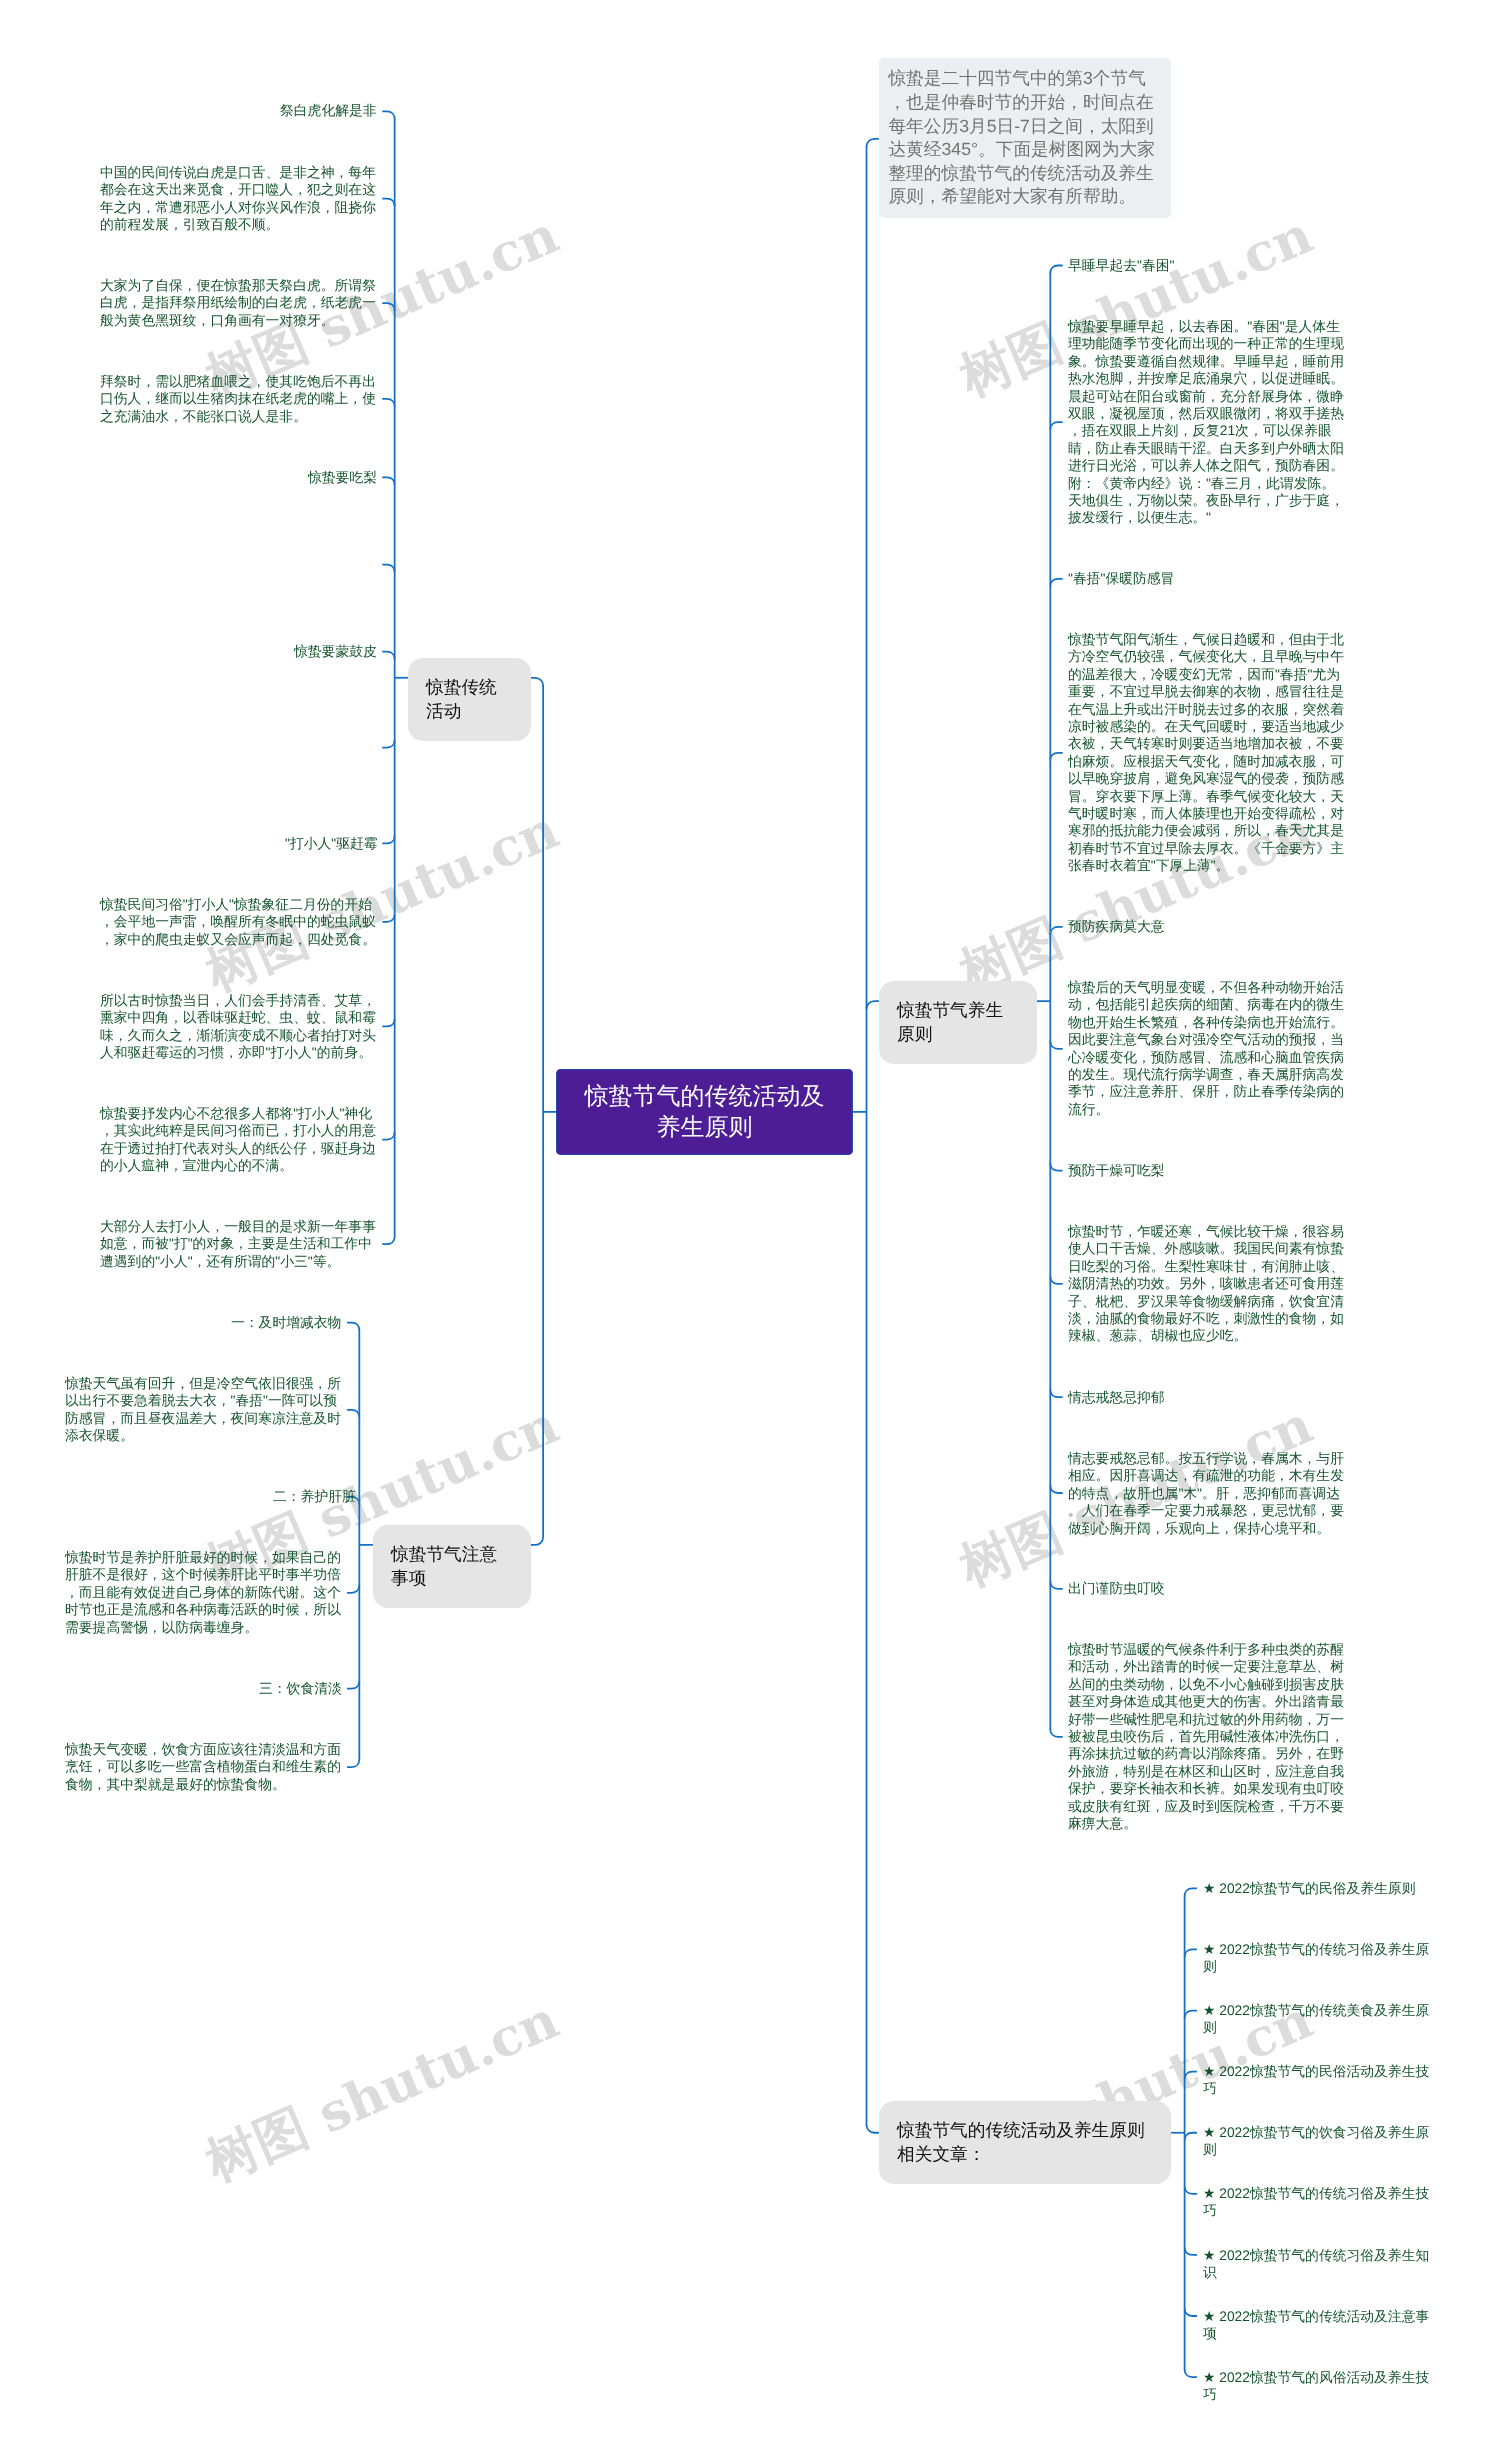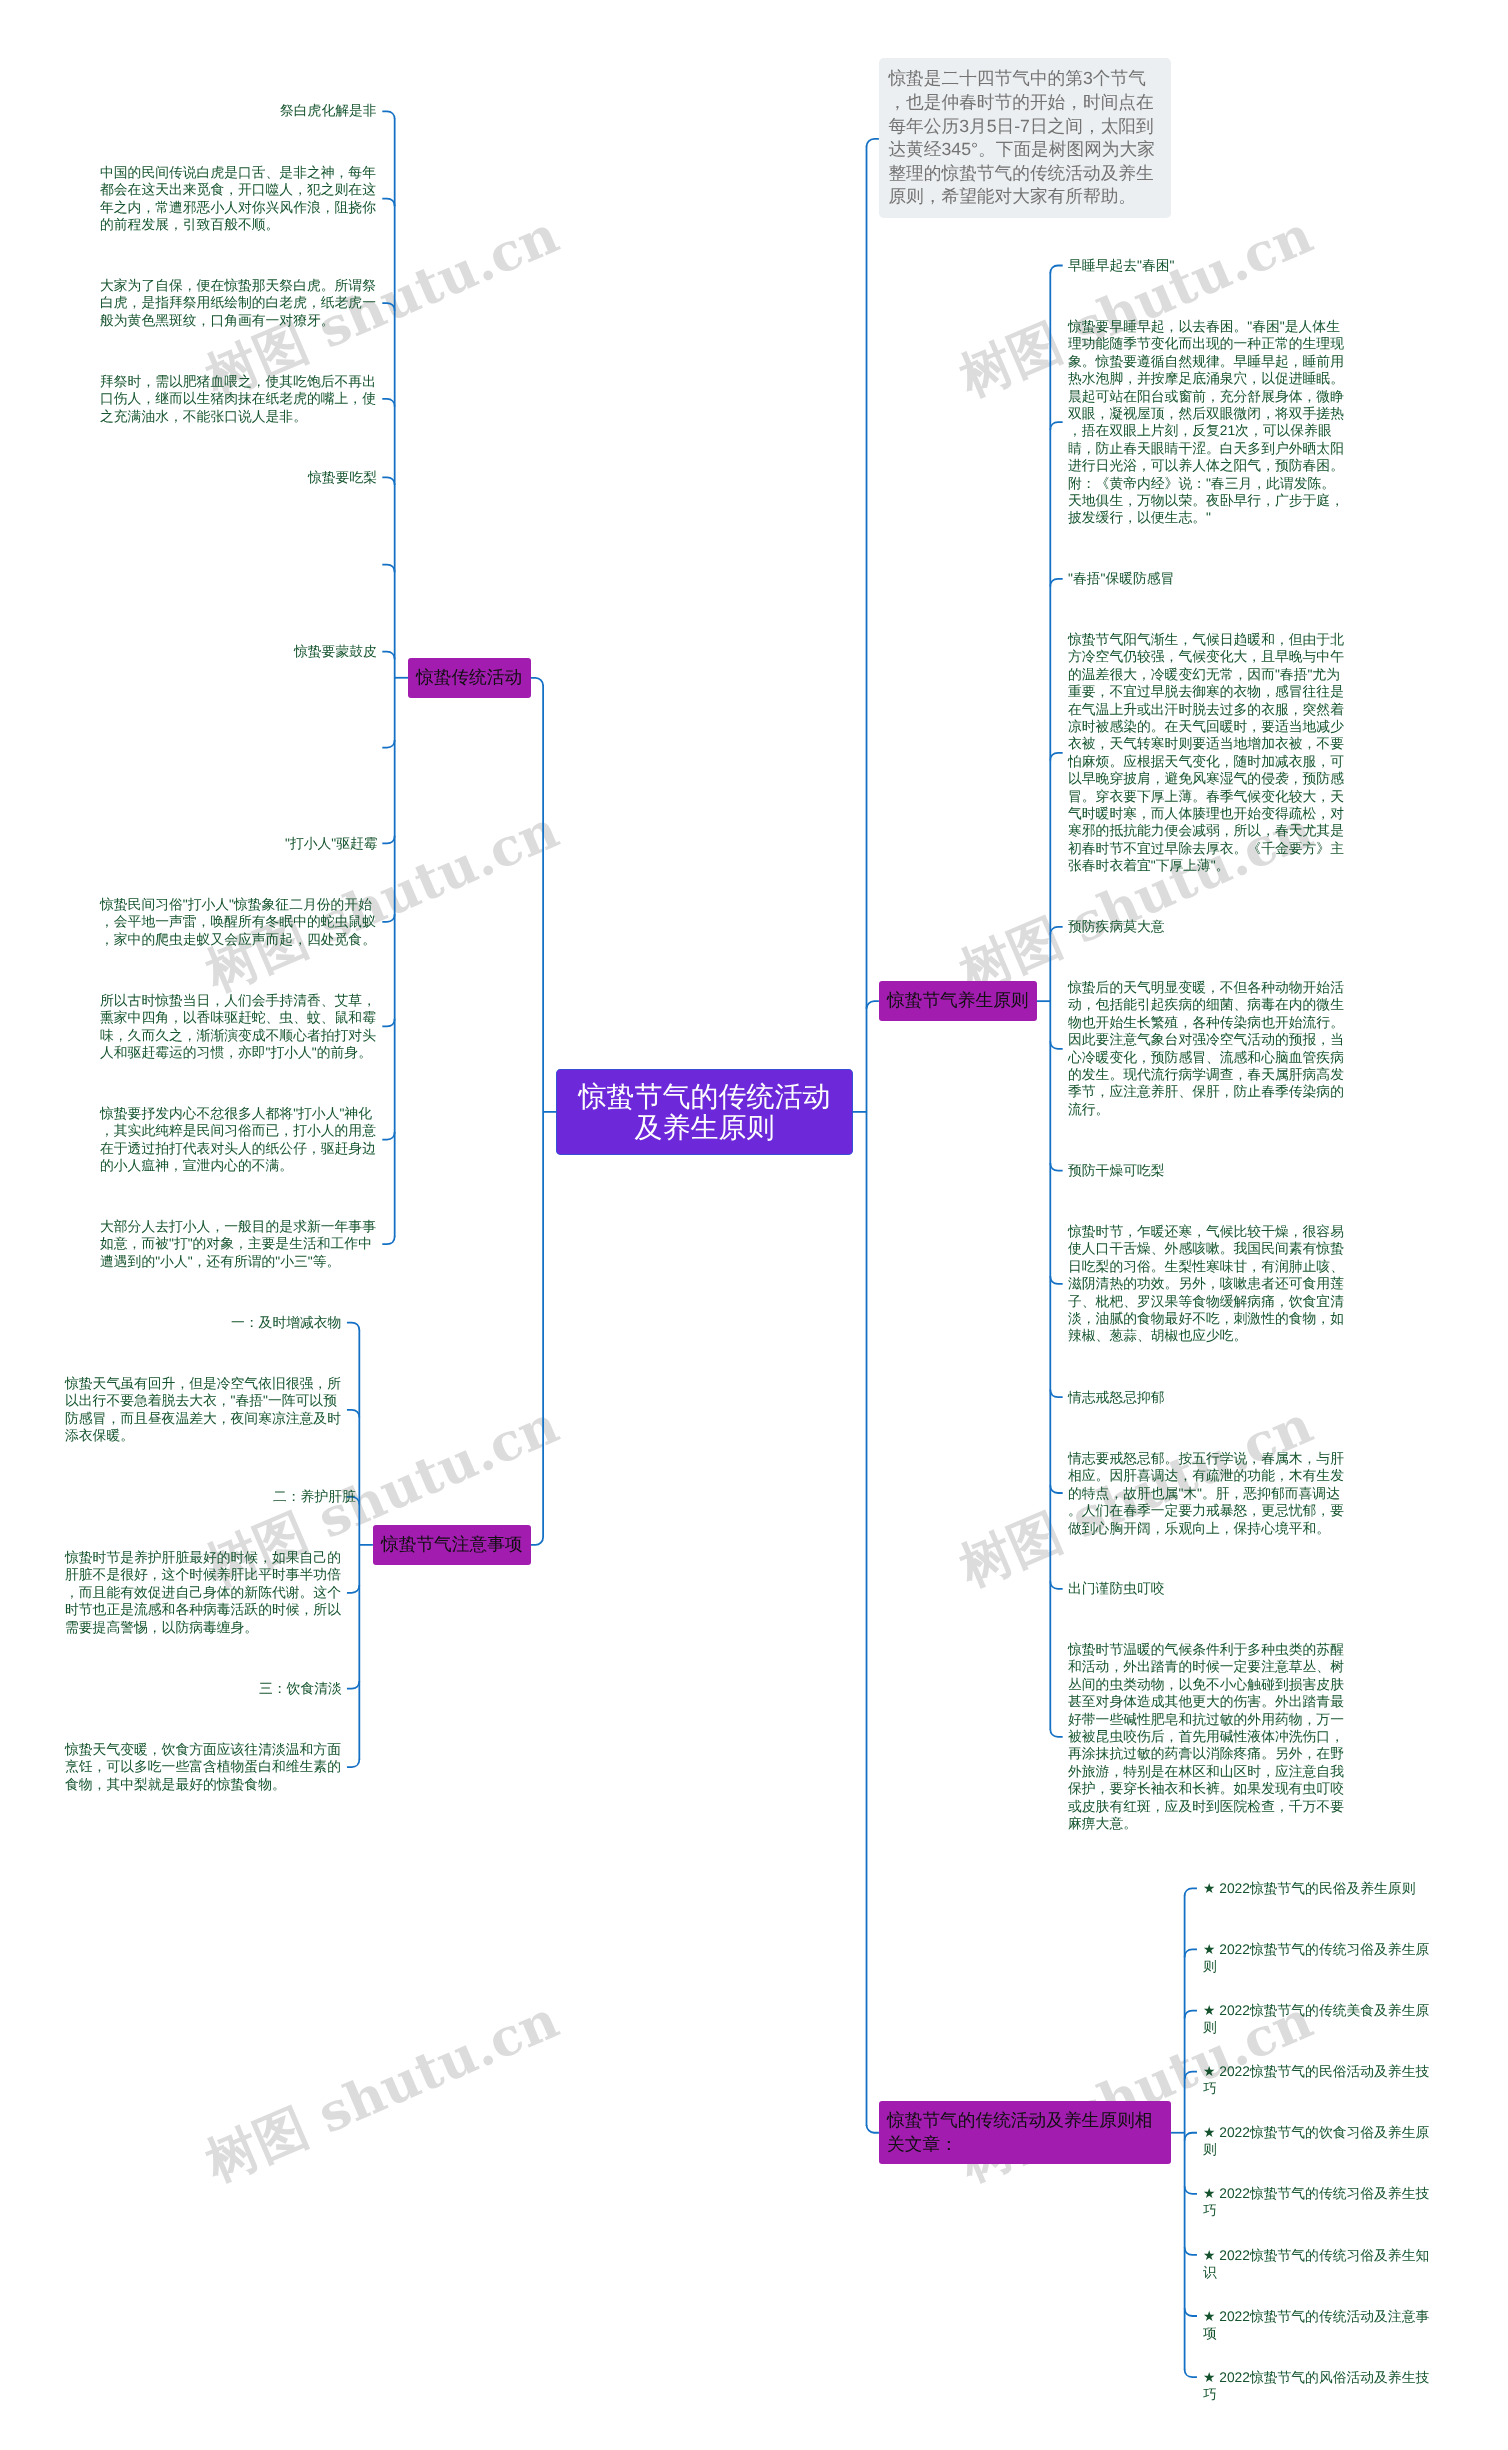--- a/index.html
+++ b/index.html
@@ -4,24 +4,24 @@
 <style>
 html,body{margin:0;padding:0;background:#fff;}
 body{width:1508px;height:2450px;position:relative;overflow:hidden;
  font-family:"Liberation Sans","DejaVu Sans",sans-serif;
  -webkit-font-smoothing:antialiased;text-rendering:geometricPrecision;}
 #stage{position:absolute;left:0;top:0;width:1508px;height:2450px;overflow:hidden;
 }
 #links{position:absolute;left:0;top:0;width:1508px;height:2450px;}
 #nodes,#marks{position:absolute;left:0;top:0;width:1508px;height:2450px;}
 .node{position:absolute;box-sizing:border-box;line-break:anywhere;text-align:left;}
-.root{background:#6d28d9;color:#fff;border-radius:4.7px;box-shadow:0 0 0 0.6px #0b6ed0 inset;font-size:28px;line-height:31px;
+.root{background:#4c1d95;color:#fff;border-radius:4.7px;box-shadow:0 0 0 0.6px #0b6ed0 inset;font-size:24px;line-height:31px;
  text-align:center;padding:11.8px 19px;}
-.branch{background:#a21caf;color:#101010;border-radius:3px;font-size:17.7px;line-height:23.6px;
- padding:8px;}
+.branch{background:#e5e5e5;color:#101010;border-radius:15px;font-size:17.7px;line-height:23.6px;
+ padding:18px;}
 .textbox{background:#eceff1;color:#737373;border-radius:4.7px;font-size:17.7px;line-height:23.6px;
  padding:9.4px;}
 .leaf{color:#14532d;font-size:13.8px;line-height:17.4px;}
 .wm{position:absolute;color:#dcdcdc;font-family:"DejaVu Serif","Liberation Serif",serif;
  font-weight:700;white-space:nowrap;user-select:none;pointer-events:none;
  transform-origin:0 0;line-height:1;}
 </style>
 </head>
 <body>
 

